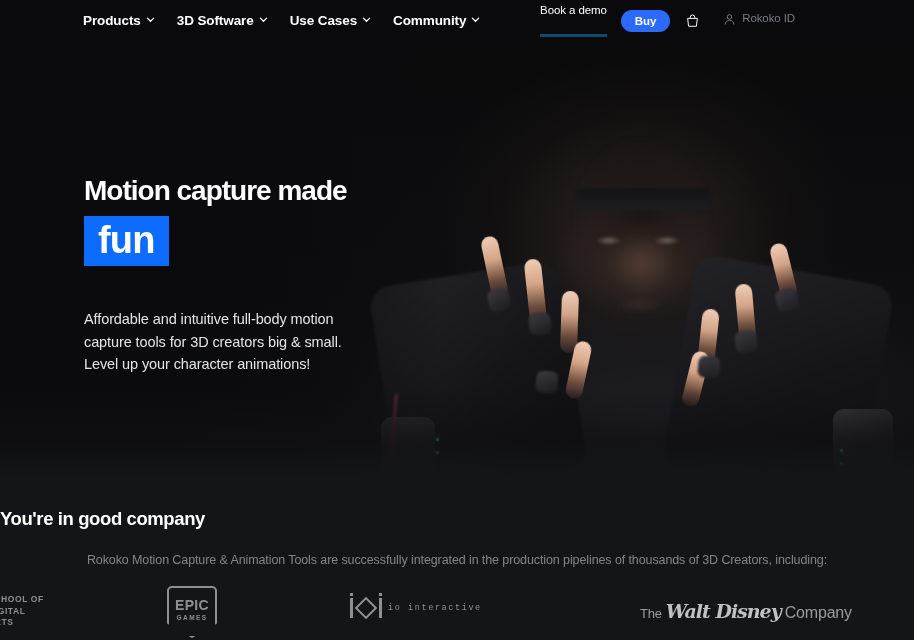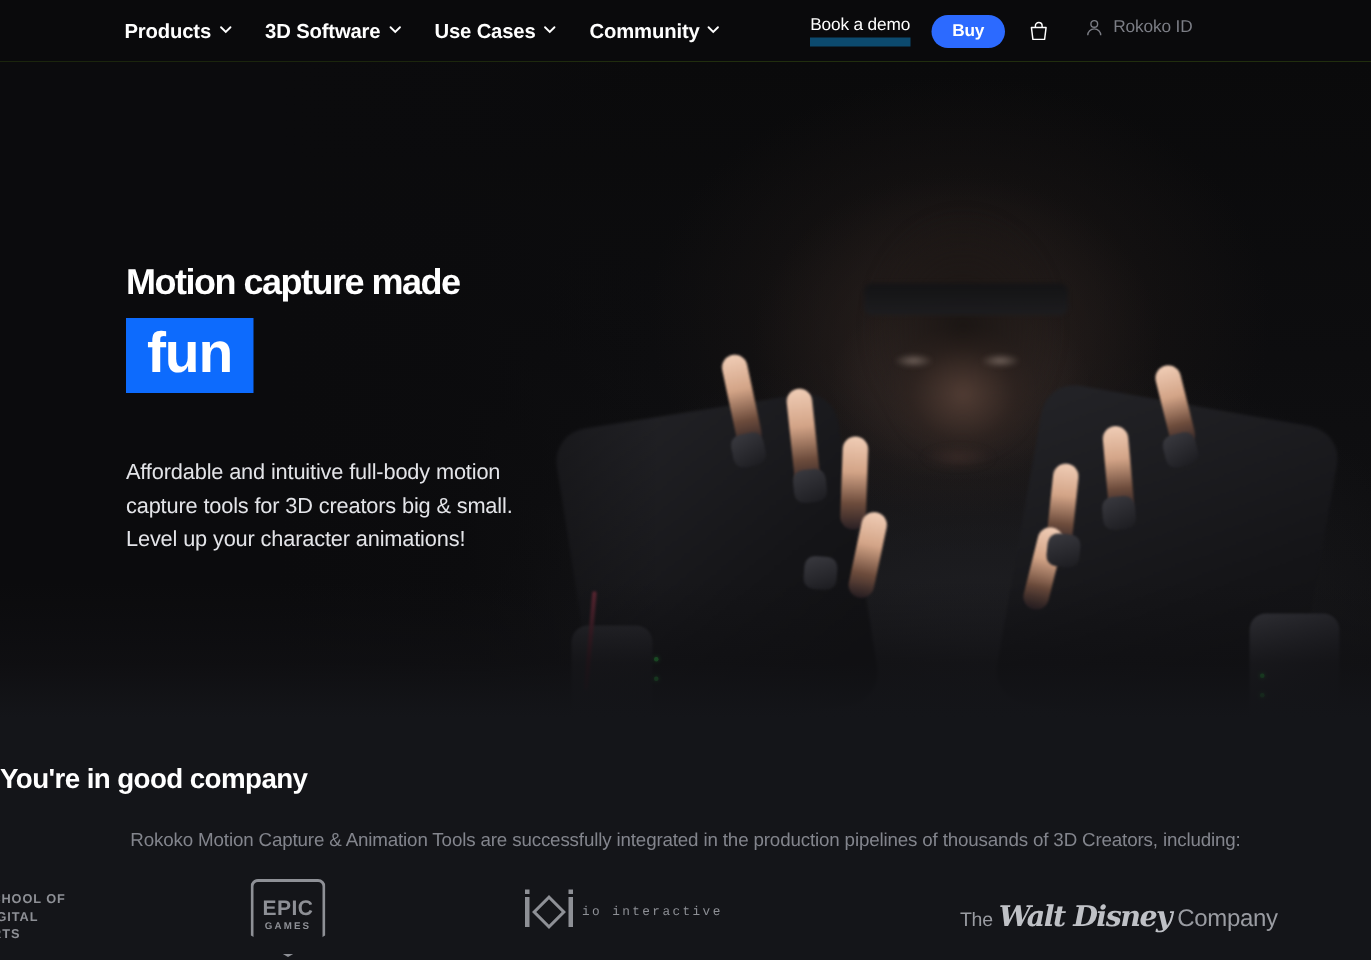--- a/index.html
+++ b/index.html
@@ -25,21 +25,21 @@
     letter-spacing:-0.1px; cursor:pointer; white-space:nowrap;
   }
   .chev { display:inline-block; width:9px; height:9px; position:relative; top:-1px; }
   .chev svg { display:block; }
   .nav-right {
     margin-left:auto; margin-right:119px;
     display:flex; align-items:center; gap:0;
   }
   .book-demo {
     color:#ffffff; font-size:11.5px; letter-spacing:-0.1px;
-    border-bottom:6px solid #0c4a6e; padding-bottom:2px; cursor:pointer;
+    border-bottom:3px solid #0c4a6e; padding-bottom:18px; cursor:pointer;
     margin-right:14px; white-space:nowrap;
   }
   .buy-btn {
     background:#2c6aff; color:#ffffff; font-size:11.5px; font-weight:bold;
     border:none; border-radius:11px; padding:4px 14px; cursor:pointer;
     letter-spacing:-0.1px; line-height:14px;
   }
   .bag-icon { margin-left:15px; cursor:pointer; display:flex; align-items:center; }
   .account { display:flex; align-items:flex-start; gap:6px; margin-left:23px; cursor:pointer; }
   .account-label { color:#7b7d85; font-size:11.5px; letter-spacing:-0.1px; white-space:nowrap; }
@@ -110,21 +110,21 @@
     position:absolute; left:0; top:0; width:440px; height:437px;
     background:linear-gradient(90deg,#0b0b0d 0%,#0b0b0d 42%,rgba(11,11,13,.82) 70%,rgba(11,11,13,0) 100%);
   }
   .hero-bottom-fade {
     position:absolute; left:0; bottom:0; width:914px; height:90px;
     background:linear-gradient(180deg,rgba(12,12,14,0) 0%,rgba(16,16,19,.75) 60%,#141519 100%);
   }
 
   .hero-content { position:absolute; left:84px; top:135px; width:420px; z-index:10; }
   .hero-title {
-    color:#ffffff; font-size:24px; font-weight:bold;
+    color:#ffffff; font-size:28px; font-weight:bold;
     letter-spacing:-1px; line-height:1.05; white-space:nowrap;
   }
   .hero-highlight {
     display:inline-block; margin-top:11px;
     background:#0d6bfd; color:#ffffff;
     font-size:38px; font-weight:bold; letter-spacing:-0.8px;
     padding:5px 14px 7px 14px; line-height:1;
   }
   .hero-sub {
     margin-top:42px; color:#e3e4e8; font-size:14.5px;

